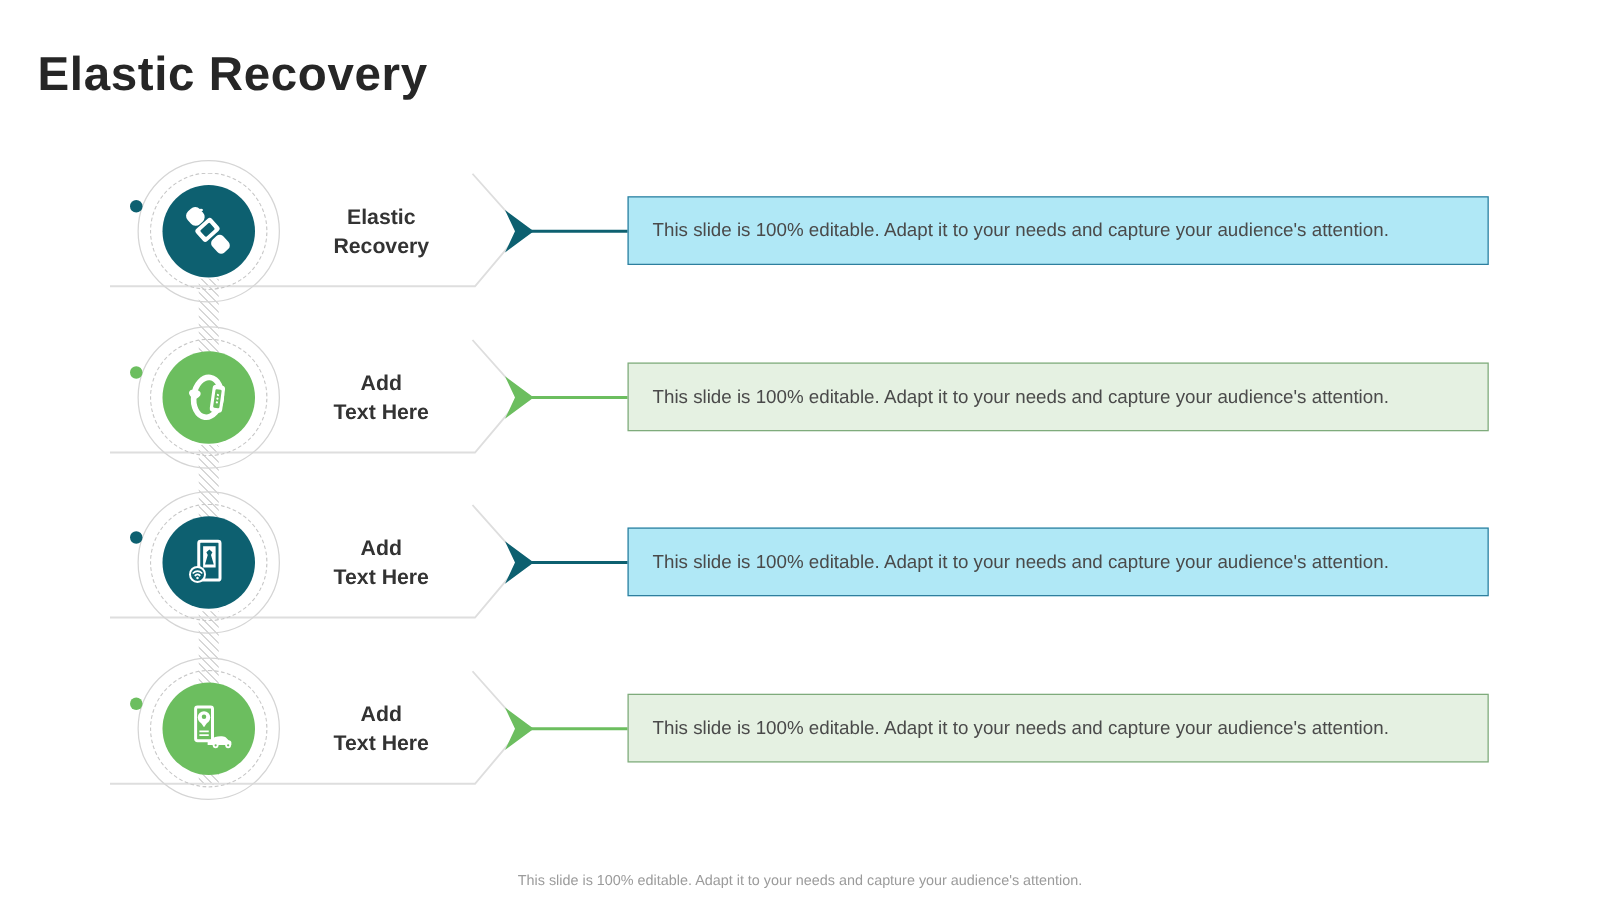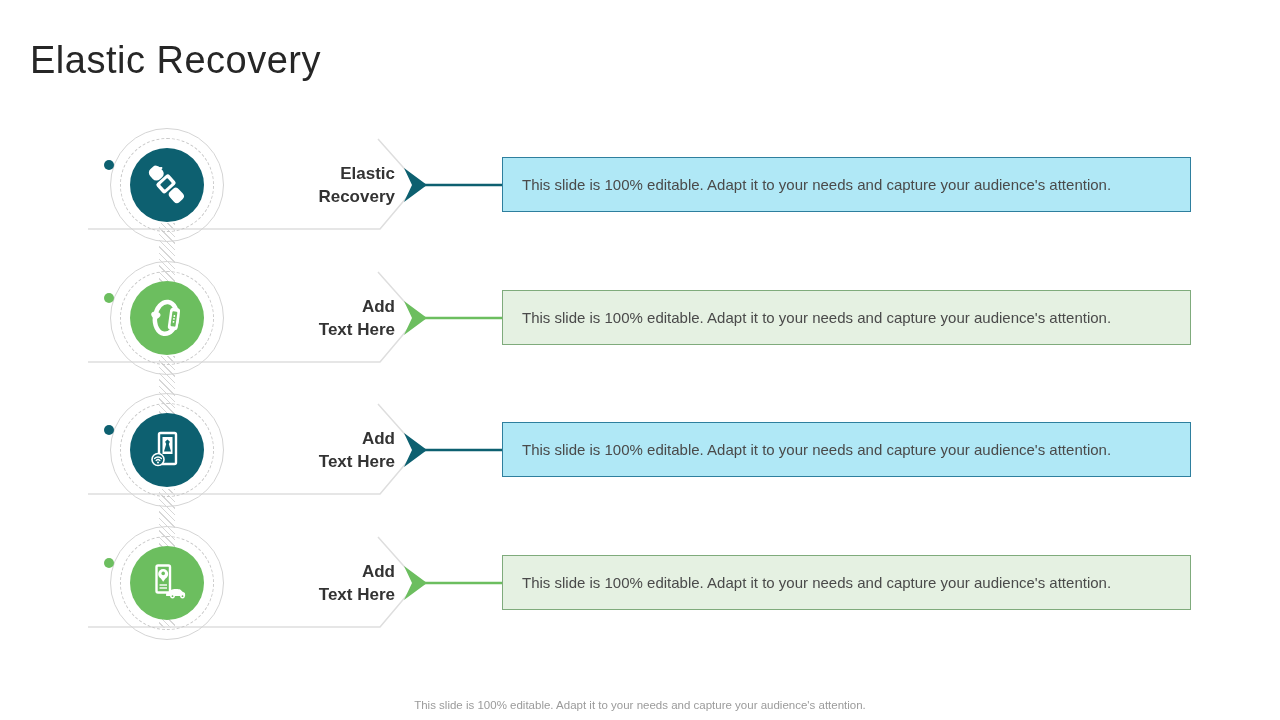--- a/index.html
+++ b/index.html
@@ -1,18 +1,18 @@
 <!DOCTYPE html>
 <html><head>
 <meta charset="utf-8">
 <style>
   html,body{margin:0;padding:0;background:#ffffff;}
   .slide{position:relative;width:1280px;height:720px;background:#ffffff;overflow:hidden;
          font-family:"Liberation Sans", sans-serif;}
-  .title{position:absolute;left:30px;top:14px;font-size:38px;font-weight:400;color:#262626;letter-spacing:0.5px;}
+  .title{position:absolute;left:30px;top:14px;font-size:38px;font-weight:700;color:#262626;letter-spacing:0.5px;}
 
   
   .hatch{position:absolute;left:159px;width:16px;
          background:repeating-linear-gradient(45deg, rgba(0,0,0,0) 0 3.5px, #d7d7d7 3.5px 4.5px);}
   .h1{top:223px;height:61px}
   .h2{top:356px;height:61px}
   .h3{top:489px;height:60px}
   .h4{top:616px;height:12px}
 
   .row{position:absolute;left:0;width:1280px;height:133px;}
@@ -29,22 +29,22 @@
               border:1px solid #d5d5d5;border-radius:50%;}
   .dash-ring{position:absolute;left:120px;top:19px;width:92px;height:92px;
              border:1px dashed #c9c9c9;border-radius:50%;}
   .dot{position:absolute;left:104px;top:41px;width:10px;height:10px;border-radius:50%;
        background:var(--accent);}
   .circle{position:absolute;left:130px;top:29px;width:74px;height:74px;border-radius:50%;
           background:var(--accent);display:flex;align-items:center;justify-content:center;}
   .circle svg{display:block;}
   .screen{fill:var(--accent);}
 
-  .step-label{position:absolute;left:235px;top:40px;width:160px;height:52px;
-              display:flex;flex-direction:column;align-items:flex-end;justify-content:center;
+  .step-label{position:absolute;left:225px;top:40px;width:160px;height:52px;
+              display:flex;flex-direction:column;align-items:center;justify-content:center;
               font-size:17px;font-weight:bold;color:#333333;line-height:23px;text-align:center;}
   .desc-box{position:absolute;left:502px;top:38px;width:668px;height:53px;
             background:var(--box-fill);border:1px solid var(--box-border);
             display:flex;align-items:center;padding-left:19px;box-sizing:content-box;}
   .desc-box span{font-size:15px;color:#4a4a4a;}
 
   .footer{position:absolute;left:0;top:699px;width:1280px;text-align:center;
           font-size:11.5px;color:#9b9b9b;}
 </style>
 </head>

